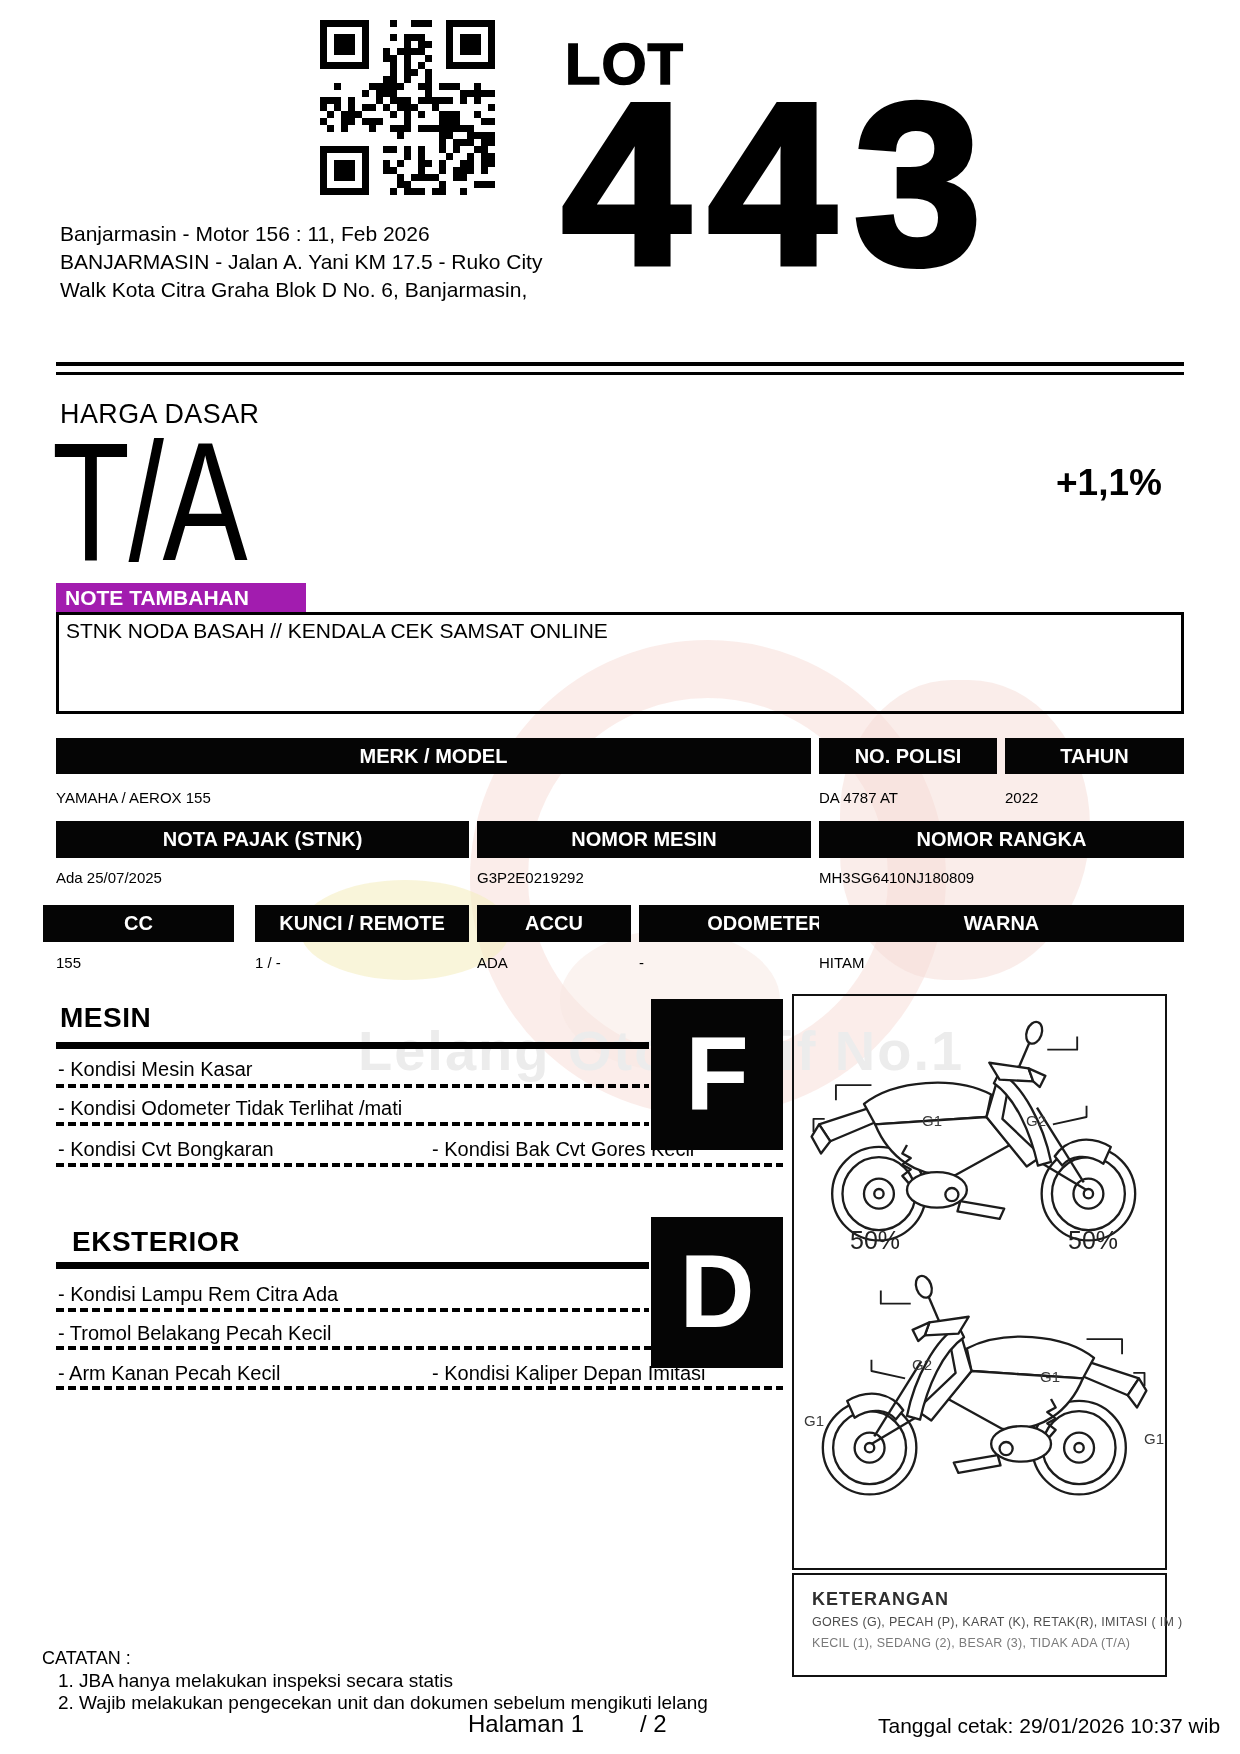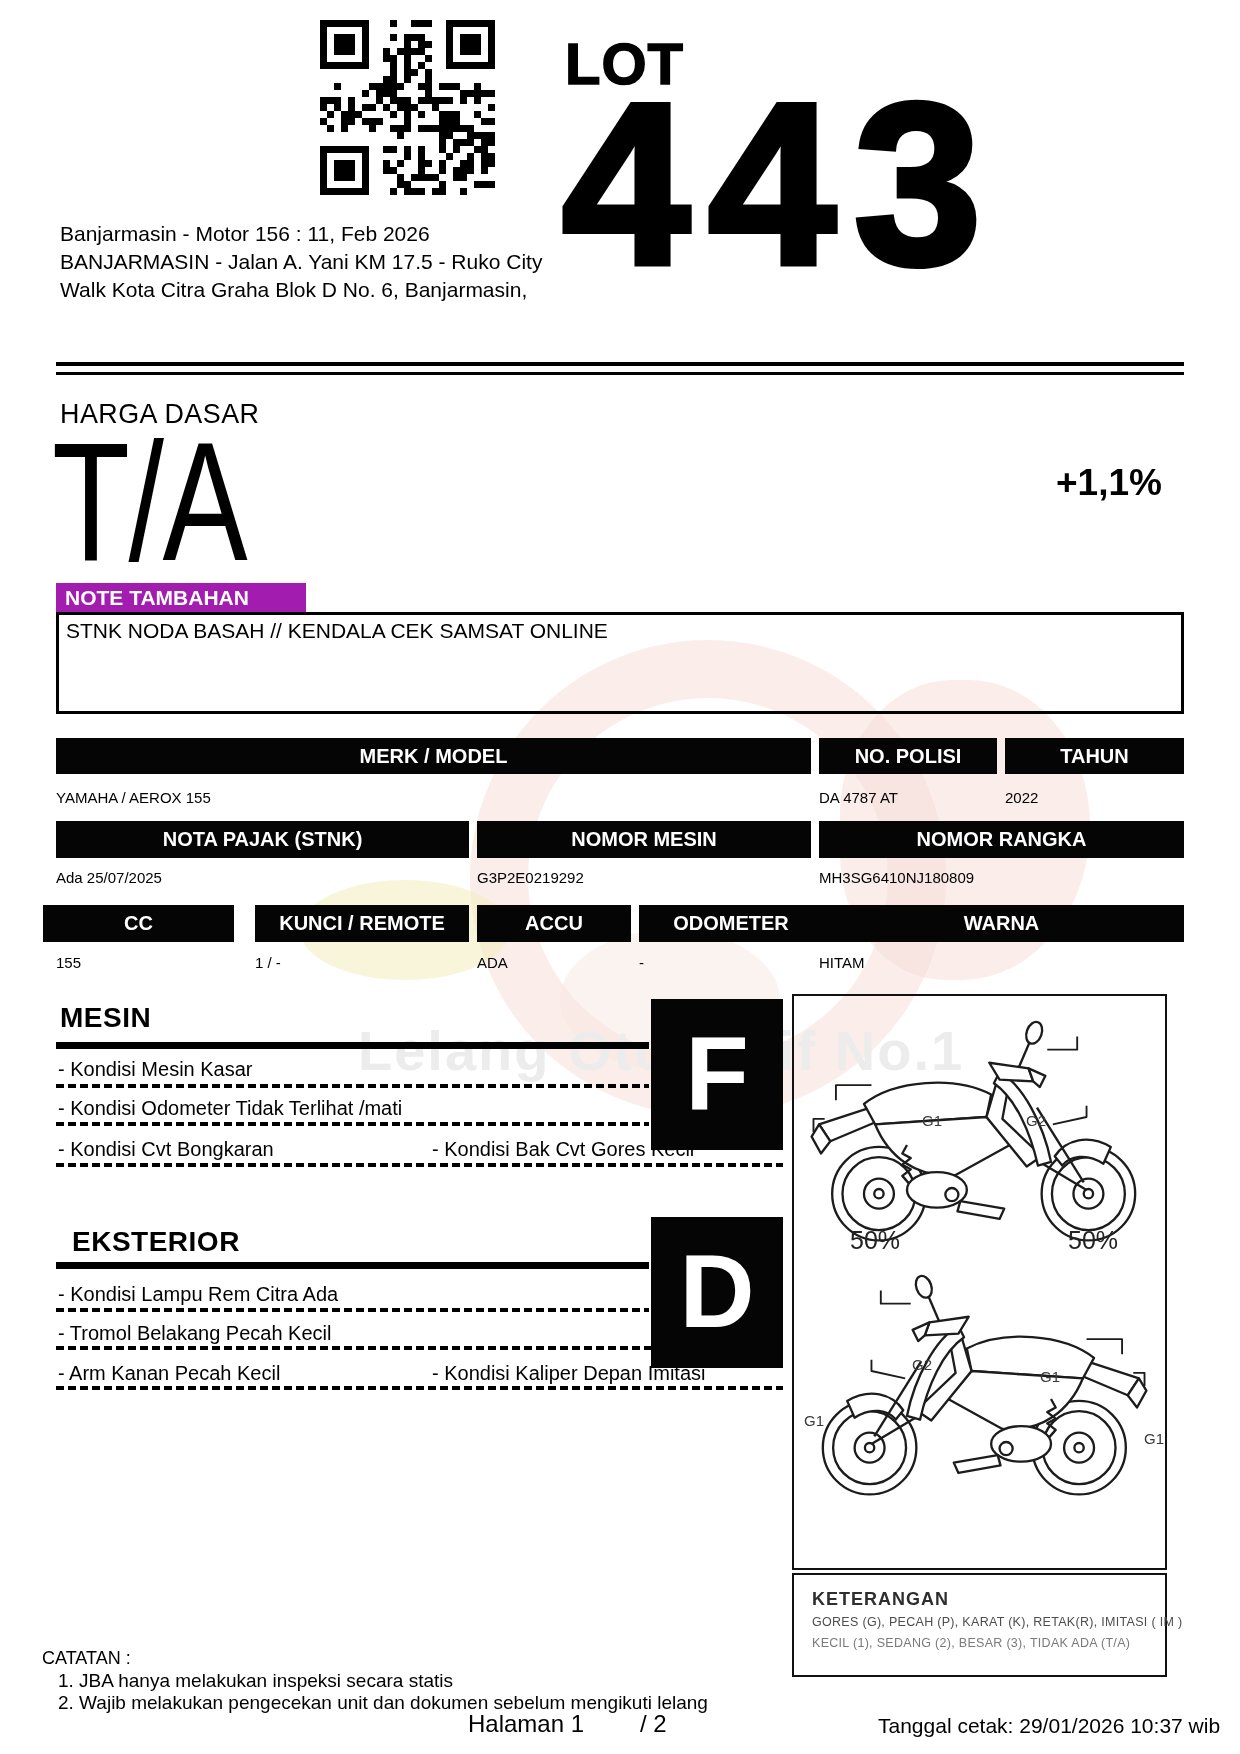--- a/index.html
+++ b/index.html
@@ -287,21 +287,21 @@
 <div class="abs z th h2" style="left:56px;width:413px;">NOTA PAJAK (STNK)</div>
 <div class="abs z th h2" style="left:477px;width:334px;">NOMOR MESIN</div>
 <div class="abs z th h2" style="left:819px;width:365px;">NOMOR RANGKA</div>
 <div class="abs z td v2" style="left:56px;width:413px;">Ada 25/07/2025</div>
 <div class="abs z td v2" style="left:477px;width:334px;">G3P2E0219292</div>
 <div class="abs z td v2" style="left:819px;width:365px;">MH3SG6410NJ180809</div>
 
 <div class="abs z th h3" style="left:43px;width:191px;">CC</div>
 <div class="abs z th h3" style="left:255px;width:214px;">KUNCI / REMOTE</div>
 <div class="abs z th h3" style="left:477px;width:154px;">ACCU</div>
-<div class="abs z th h3" style="left:639px;width:184px;">ODOMETER</div>
+<div class="abs z th h3" style="left:639px;width:184px;padding-left:34px;">ODOMETER</div>
 <div class="abs z th h3" style="left:819px;width:365px;">WARNA</div>
 <div class="abs z td v3" style="left:56px;width:191px;">155</div>
 <div class="abs z td v3" style="left:255px;width:214px;">1 / -</div>
 <div class="abs z td v3" style="left:477px;width:154px;">ADA</div>
 <div class="abs z td v3" style="left:639px;width:172px;">-</div>
 <div class="abs z td v3" style="left:819px;width:365px;">HITAM</div>
 
 <div class="abs z sec-title" style="left:60px;top:1002px;">MESIN</div>
 <div class="abs z sec-rule" style="left:56px;top:1042px;width:593px;"></div>
 <div class="abs z cond" style="left:58px;top:1058px;">- Kondisi Mesin Kasar</div>

